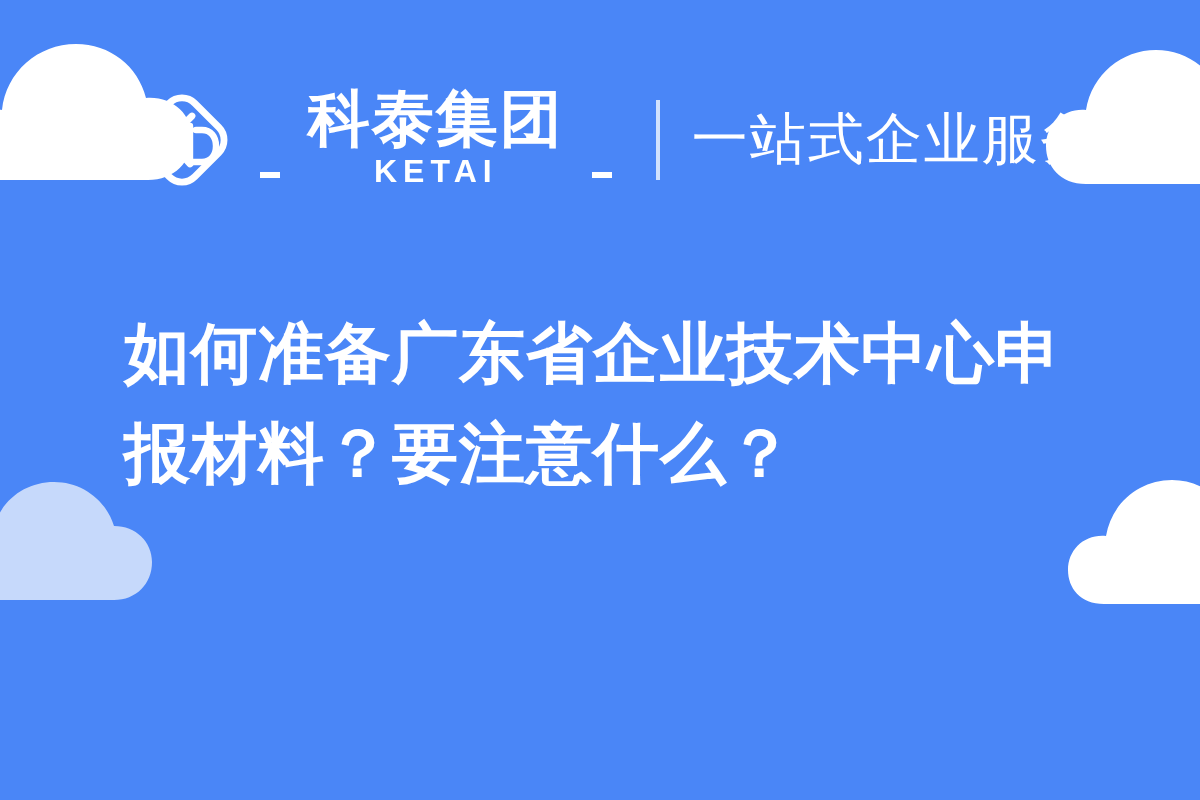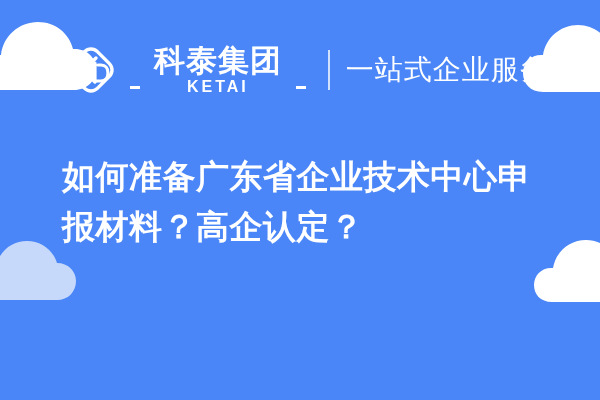--- a/index.html
+++ b/index.html
@@ -196,15 +196,15 @@
     </div>
 
     <div id="header-divider"></div>
 
     <div id="tagline-block">
       <span id="tagline-main">一站式企业服务平台</span>
     </div>
 
   </div>
 
-  <div id="headline">如何准备广东省企业技术中心申报材料？高企认定？</div>
+  <div id="headline">如何准备广东省企业技术中心申报材料？要注意什么？</div>
 
 </div>
 
 </body></html>

